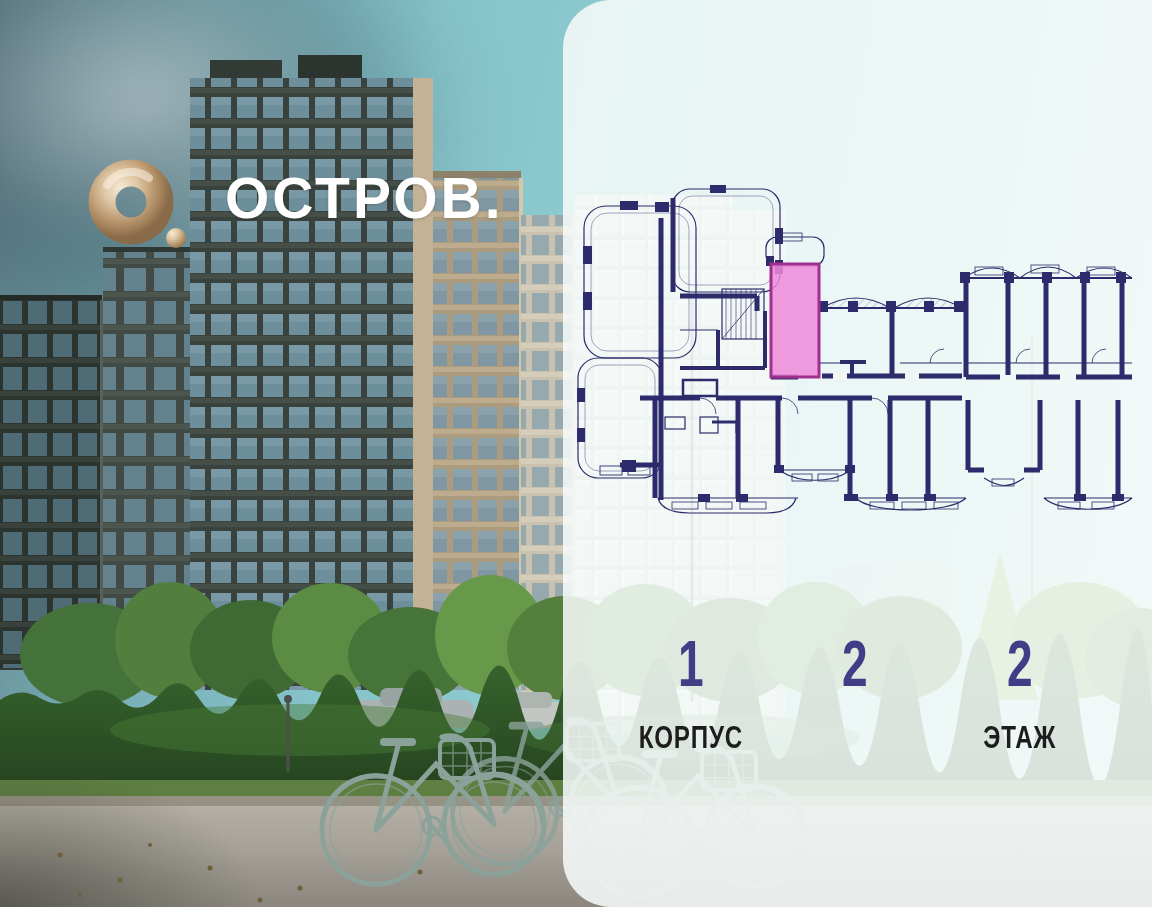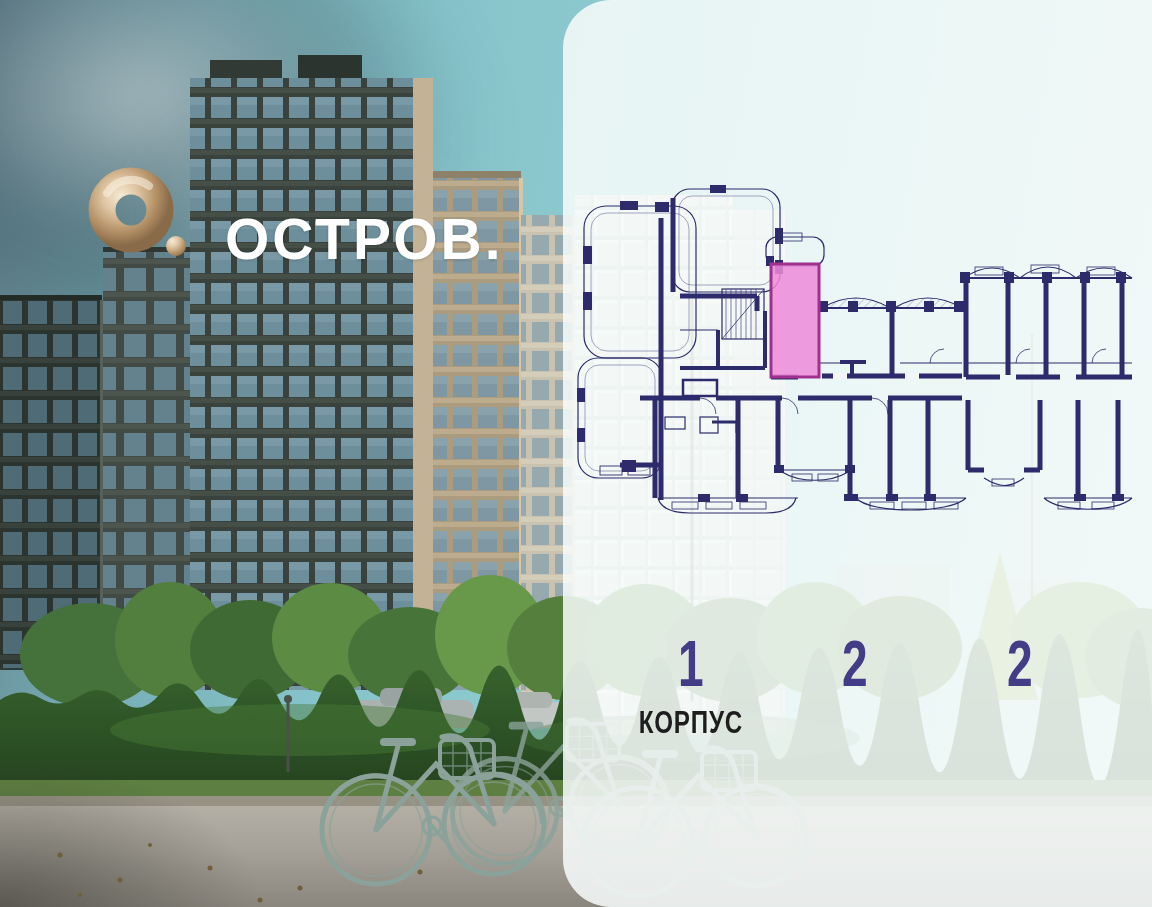--- a/index.html
+++ b/index.html
@@ -12,34 +12,34 @@
     background:radial-gradient(closest-side,rgba(42,62,74,.65),rgba(42,62,74,0));filter:blur(30px);}
   .cloud{position:absolute;border-radius:50%;filter:blur(26px);}
   .cloud.c1{left:-70px;top:-50px;width:430px;height:300px;
     background:radial-gradient(closest-side,rgba(226,238,240,.6),rgba(226,238,240,0));}
   .cloud.c2{left:-90px;top:330px;width:400px;height:270px;
     background:radial-gradient(closest-side,rgba(222,234,236,.55),rgba(222,234,236,0));}
   .cloud.c3{left:140px;top:110px;width:320px;height:220px;
     background:radial-gradient(closest-side,rgba(206,226,230,.4),rgba(206,226,230,0));}
   .scene svg{position:absolute;left:0;top:0;}
   
-  .logo{position:absolute;left:85px;top:160px;display:flex;align-items:flex-end;z-index:2;}
+  .logo{position:absolute;left:85px;top:152px;display:flex;align-items:flex-start;z-index:2;}
   .logo .word{margin-left:30px;margin-top:18px;color:#ffffff;font-weight:700;
     font-size:57px;letter-spacing:3px;line-height:1;text-shadow:0 1px 3px rgba(0,0,0,.18);}
   
   .panel{position:absolute;left:563px;top:0;width:589px;height:907px;z-index:3;
     background:rgba(247,251,250,.86);border-radius:48px 0 0 48px;}
   .plan-svg{position:absolute;left:560px;top:178px;width:592px;height:352px;z-index:4;pointer-events:none;}
   .plan-svg .unit{pointer-events:auto;cursor:pointer;}
   
   .stats{position:absolute;left:563px;top:632px;width:589px;height:130px;z-index:5;}
   .stat{position:absolute;width:170px;text-align:center;}
   .stat .num{display:inline-block;transform:scaleX(.72);transform-origin:50% 50%;
     font-size:64px;line-height:1;font-weight:700;color:#433c86;}
-  .stat .lbl{margin-top:9px;}
+  .stat .lbl{margin-top:24px;}
   .stat .lbl span{display:inline-block;transform:scaleX(.78);transform-origin:50% 50%;
     font-size:31px;font-weight:700;letter-spacing:1px;color:#1d1d1d;}
   .stat.s1{left:43px;} .stat.s2{left:207px;} .stat.s3{left:372px;}
 </style>
 </head>
 <body>
 
 <div id="stage">
 
   <div class="scene">
@@ -349,16 +349,17 @@
   <div class="stats">
     <div class="stat s1">
       <div class="num">1</div>
       <div class="lbl"><span>КОРПУС</span></div>
     </div>
     <div class="stat s2">
       <div class="num">2</div>
     </div>
     <div class="stat s3">
       <div class="num">2</div>
+      <div class="lbl"><span>ЭТАЖ</span></div>
     </div>
   </div>
 
 </div>
 
 </body></html>

